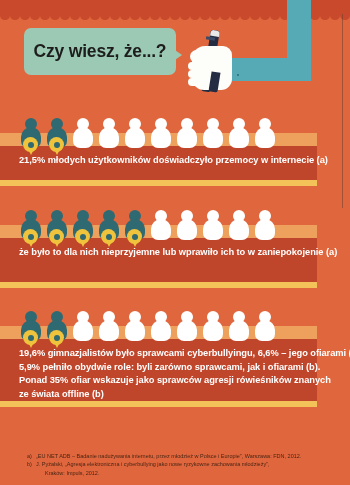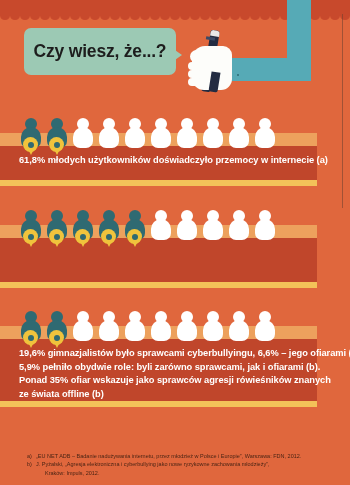--- a/index.html
+++ b/index.html
@@ -320,21 +320,21 @@
           <div class="person white">
             <div class="p-head"></div>
             <div class="p-body"></div>
           </div>
           <div class="person white">
             <div class="p-head"></div>
             <div class="p-body"></div>
           </div>
         </div>
         <div class="band-text" style="top: 154px;">
-          <div>61,8% młodych użytkowników doświadczyło przemocy w internecie (a)</div>
+          <div>21,5% młodych użytkowników doświadczyło przemocy w internecie (a)</div>
         </div>
       </div>
       <div class="section" style="top: 0px;">
         <div class="strip-top" style="top: 225px;"></div>
         <div class="band" style="top: 238px; height: 44px;"></div>
         <div class="strip-bot" style="top: 282px;"></div>
         <div class="icons" style="top: 210px;">
           <div class="person hi">
             <div class="p-head"></div>
             <div class="p-body"></div>
@@ -380,20 +380,21 @@
           <div class="person white">
             <div class="p-head"></div>
             <div class="p-body"></div>
           </div>
           <div class="person white">
             <div class="p-head"></div>
             <div class="p-body"></div>
           </div>
         </div>
         <div class="band-text" style="top: 246px;">
+          <div>że było to dla nich nieprzyjemne lub wprawiło ich to w zaniepokojenie (a)</div>
         </div>
       </div>
       <div class="section" style="top: 0px;">
         <div class="strip-top" style="top: 326px;"></div>
         <div class="band" style="top: 339px; height: 62px;"></div>
         <div class="strip-bot" style="top: 401px;"></div>
         <div class="icons" style="top: 311px;">
           <div class="person hi">
             <div class="p-head"></div>
             <div class="p-body"></div>

